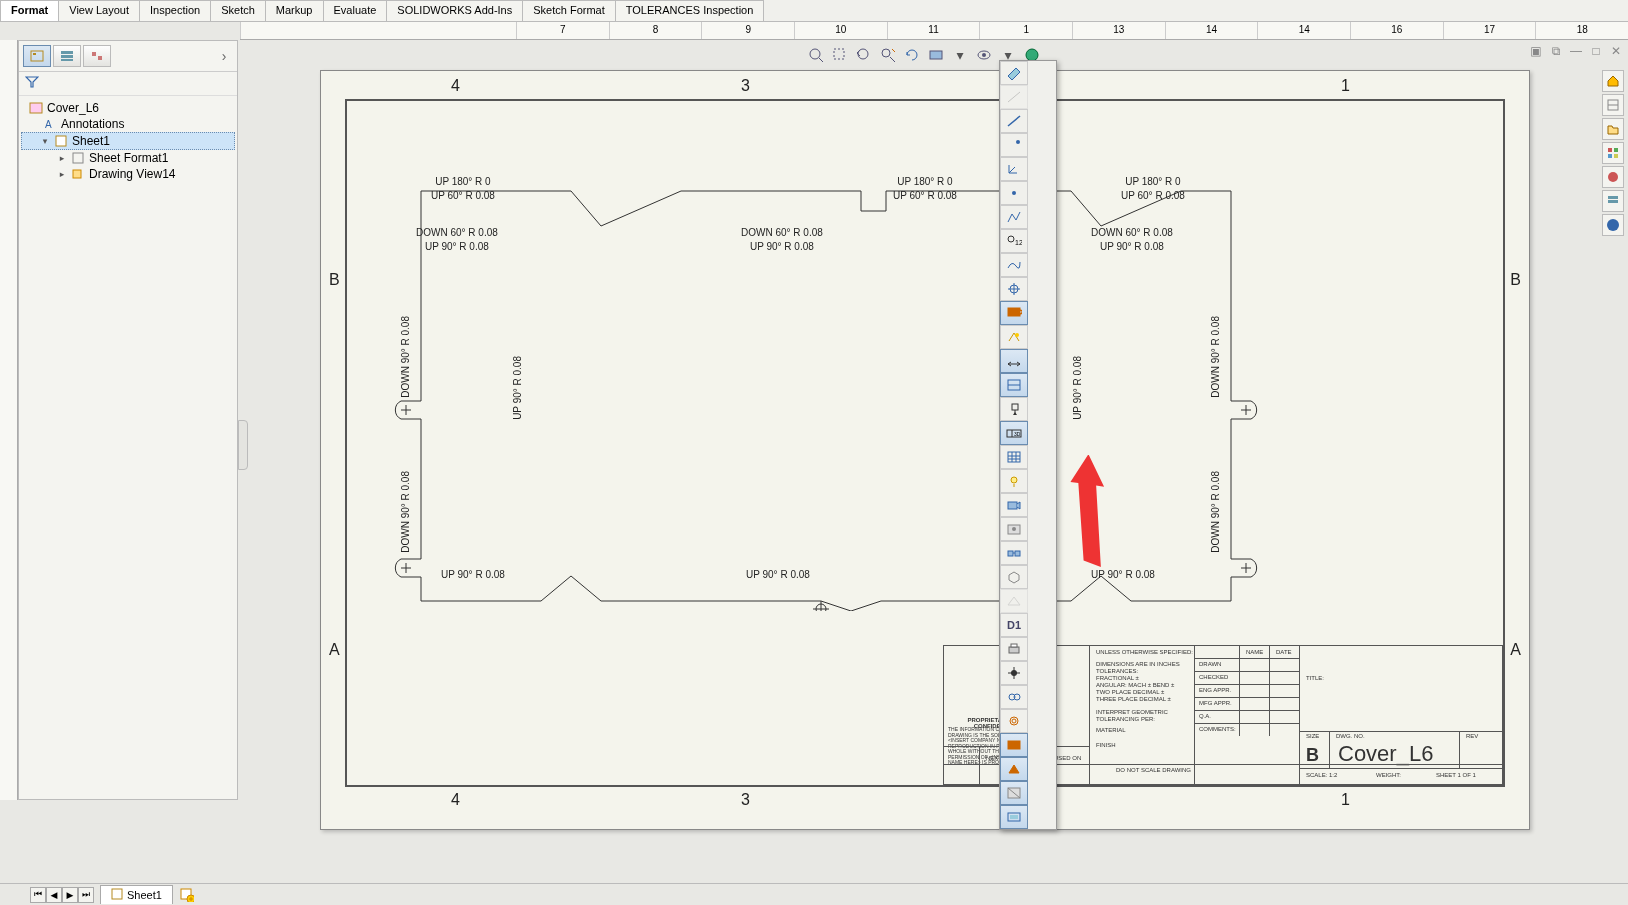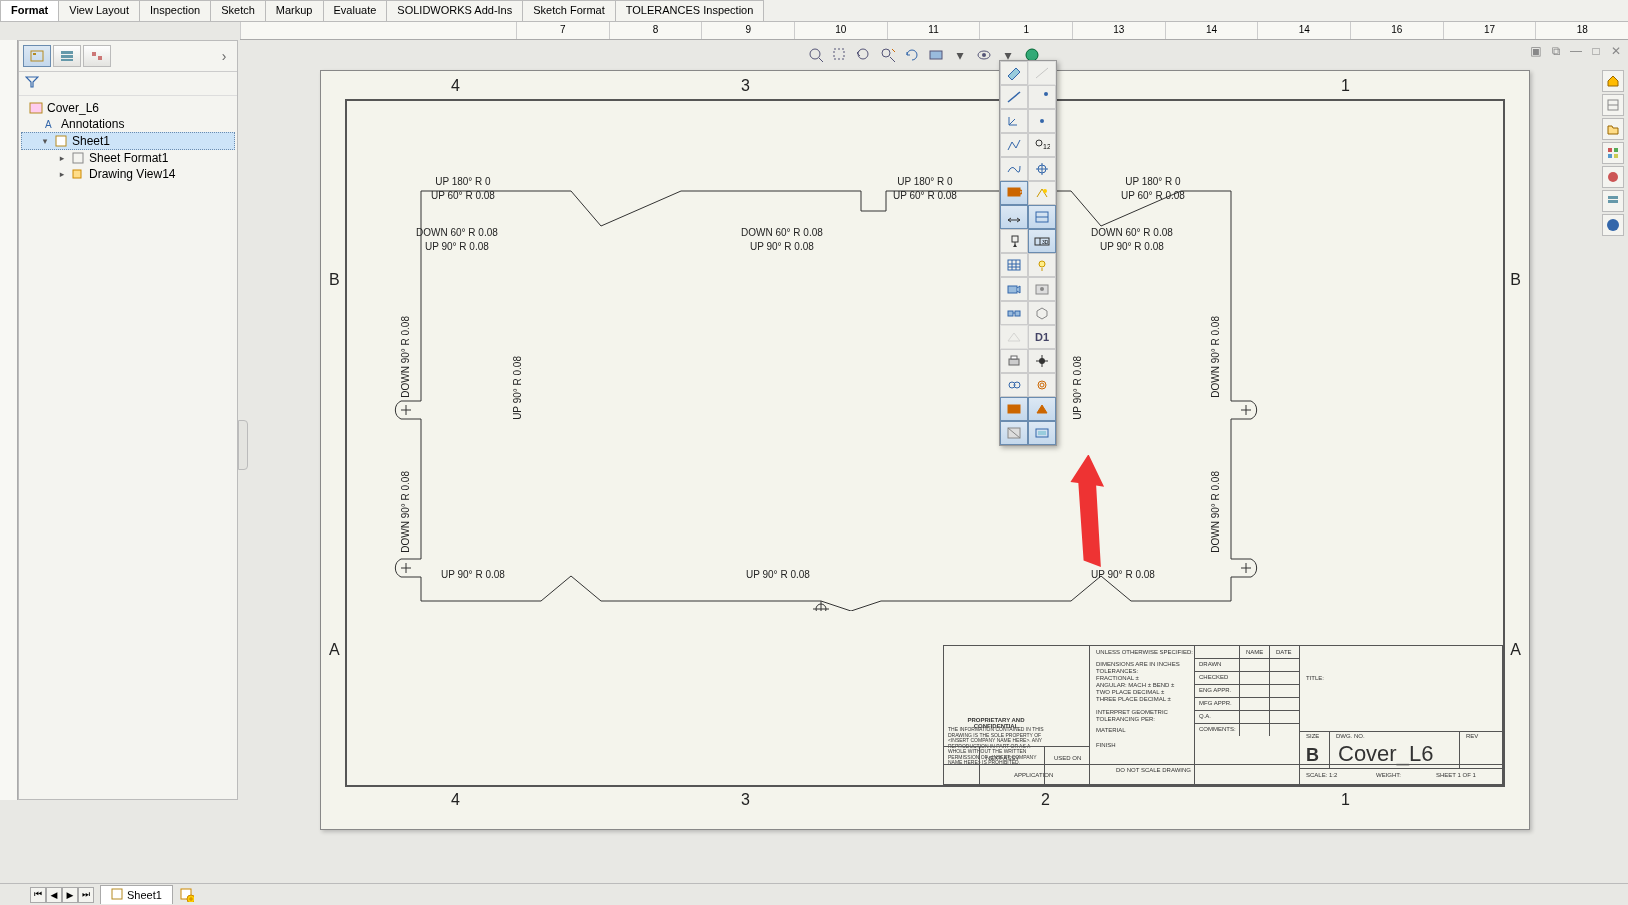--- a/index.html
+++ b/index.html
@@ -42,21 +42,21 @@
 .sheet-border { position: absolute; top: 28px; left: 24px; right: 24px; bottom: 42px; border: 2px solid #555; }
 .zone-num { position: absolute; font-size: 16px; color: #222; }
 .zone-letter { position: absolute; font-size: 16px; color: #222; }
 
 
 .bend-note { position: absolute; font-size: 10px; color: #222; white-space: nowrap; text-align:center; line-height:1.4; }
 .bend-note-v { writing-mode: vertical-rl; transform: rotate(180deg); }
 
 
 .palette { position: absolute; top: 60px; left: 999px; width: 58px; background: #f0f0ec; border: 1px solid #999; box-shadow: 2px 2px 5px rgba(0,0,0,.3); }
-.pal-row { display: flex; }
+.pal-row { display: flex; flex-direction: column; }
 .pal-btn { width: 28px; height: 24px; border: 1px solid #ccc; margin: 0; display:flex; align-items:center; justify-content:center; font-size:11px; color:#446; }
 .pal-btn.on { background: linear-gradient(#dce8f4,#c4d8ec); border-color: #6a8cb0; }
 .pal-btn.orange svg * { stroke:#c60; fill:#c60; }
 .pal-d1 { font-weight: bold; font-size: 11px; }
 
 
 .arrow { position: absolute; top: 455px; left: 1060px; width: 60px; height: 120px; pointer-events:none; }
 
 
 .task-strip { position: absolute; top: 70px; right: 2px; width: 24px; display:flex; flex-direction:column; gap:2px; }

